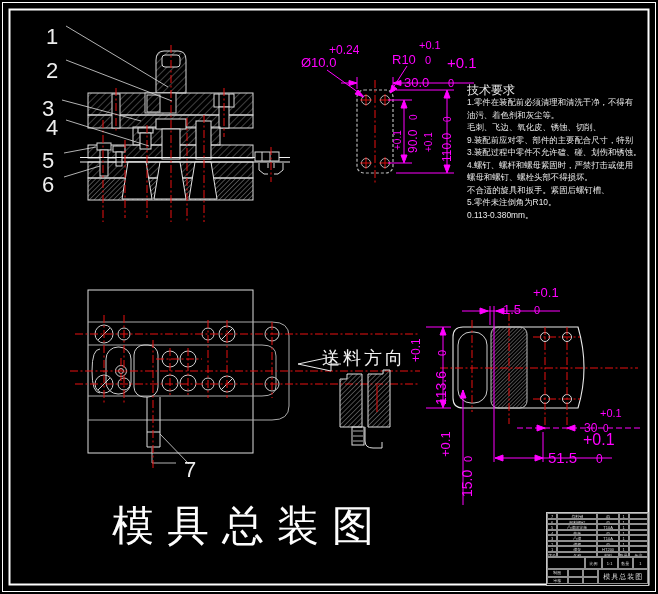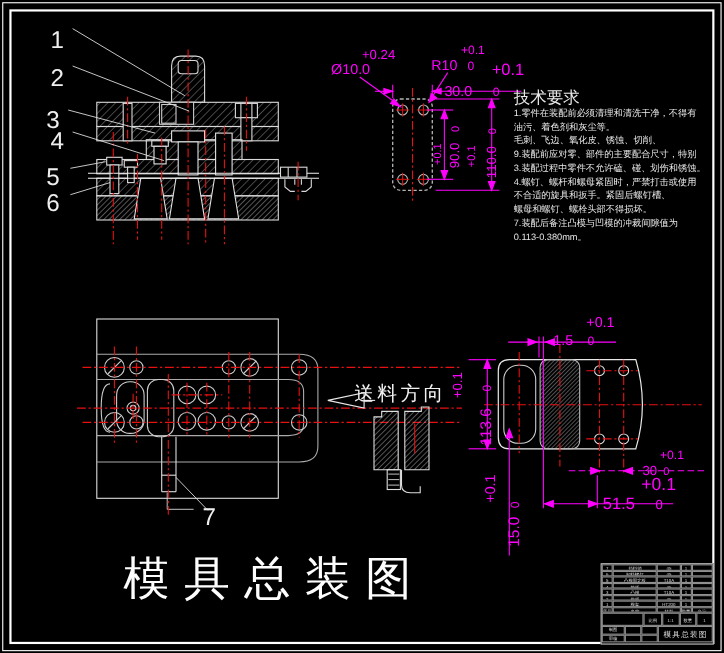--- a/index.html
+++ b/index.html
@@ -1,21 +1,21 @@
 <!DOCTYPE html>
 <html><head>
 <meta charset="utf-8">
 <style>
   html,body{margin:0;padding:0;background:#000;}
   .canvas{position:relative;width:658px;height:594px;background:#000;overflow:hidden;
           font-family:"Liberation Sans",sans-serif;}
   .canvas svg{position:absolute;left:0;top:0;}
   .tech{position:absolute;left:467px;top:84px;width:182px;color:#e9e9e9;
         font-size:8.4px;line-height:12.45px;}
-  .tech .tech-title{font-size:15px;}
+  .tech .tech-title{font-size:12px;}
   .main-title{position:absolute;left:112px;top:498px;font-family:"Liberation Serif",serif;
         font-size:42px;color:#fdfdfd;letter-spacing:13px;white-space:nowrap;}
   .tblock{position:absolute;left:546px;top:512px;width:101px;height:72px;
         border:1px solid #c8c8c8;color:#ddd;font-size:4px;background:#000;}
   .tb-row{display:grid;grid-template-columns:10% 40% 21% 10% 19%;height:5.5px;}
   .tb-cell{border:0.5px solid #8f8f8f;overflow:hidden;text-align:center;line-height:5.2px;
         white-space:nowrap;}
   .tb-info{display:grid;grid-template-columns:38% 16% 16% 15% 15%;height:12px;}
   .tb-info .tb-cell{line-height:11px;}
   .tb-bottom{display:flex;height:15px;}
@@ -330,23 +330,23 @@
 </svg>
 
 <div class="tech">
   <div class="tech-title">技术要求</div>
   <div>1.零件在装配前必须清理和清洗干净，不得有</div>
   <div>油污、着色剂和灰尘等。</div>
   <div>毛刺、飞边、氧化皮、锈蚀、切削、</div>
   <div>9.装配前应对零、部件的主要配合尺寸，特别</div>
   <div>3.装配过程中零件不允许磕、碰、划伤和锈蚀。</div>
   <div>4.螺钉、螺杆和螺母紧固时，严禁打击或使用</div>
+  <div>螺母和螺钉、螺栓头部不得损坏。</div>
   <div>不合适的旋具和扳手。紧固后螺钉槽、</div>
-  <div>螺母和螺钉、螺栓头部不得损坏。</div>
-  <div>7.装配后备注凸模与凹模的冲裁间隙值为</div>
+  <div>5.零件未注倒角为R10。</div>
   <div>0.113-0.380mm。</div>
 </div>
 
 <div class="main-title">模具总装图</div>
 
 <div class="tblock">
   <div>
         <div class="tb-row">
           <div class="tb-cell">7</div>
           <div class="tb-cell">挡料销</div>

